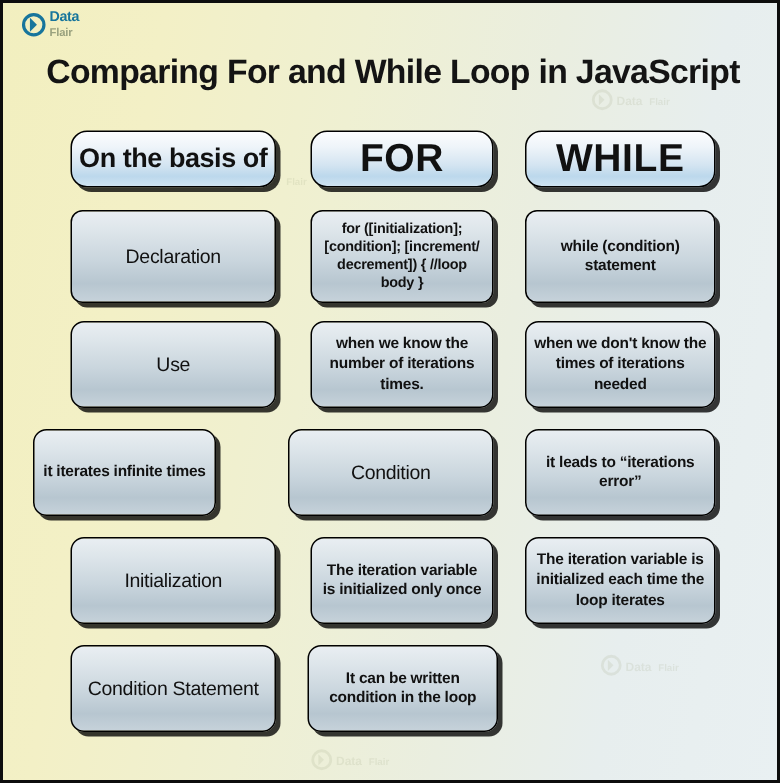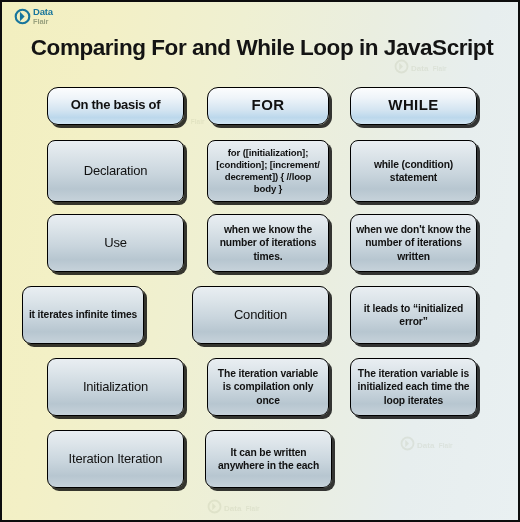--- a/index.html
+++ b/index.html
@@ -139,26 +139,26 @@
     height: 38px;
     border-radius: 11px;
     background: linear-gradient(to bottom,
                 #fcfdfe 0%,
                 #eef4f9 28%,
                 #d3e4f1 62%,
                 #bcd8ec 82%,
                 #cfe3f1 100%);
   }
   .head .label {
-    font-size: 13px;
+    font-size: 18px;
     font-weight: bold;
     letter-spacing: -0.3px;
     line-height: 1.1;
   }
-  .head.big .label { font-size: 15px; letter-spacing: 0.4px; }
+  .head.big .label { font-size: 26px; letter-spacing: 0.4px; }
 
   
   .box.body {
     height: 58px;
     border-radius: 9px;
     background: linear-gradient(to bottom,
                 #e9eef2 0%,
                 #dde5ea 22%,
                 #c9d5dd 55%,
                 #b7c6d0 80%,
@@ -297,68 +297,68 @@
           <span class="crit">Use</span>
         </div>
       </div>
       <div class="cell c1">
         <div class="box body">
           <span class="val">when we know the number of iterations times.</span>
         </div>
       </div>
       <div class="cell c2">
         <div class="box body">
-          <span class="val">when we don't know the number of iterations written</span>
+          <span class="val">when we don't know the times of iterations needed</span>
         </div>
       </div>
     </div>
 
     <div class="row">
       <div class="cell c1">
         <div class="box body">
           <span class="val">it iterates infinite times</span>
         </div>
       </div>
       <div class="cell c0">
         <div class="box body">
           <span class="crit">Condition</span>
         </div>
       </div>
       <div class="cell c2">
         <div class="box body">
-          <span class="val">it leads to “initialized error”</span>
+          <span class="val">it leads to “iterations error”</span>
         </div>
       </div>
     </div>
 
     <div class="row">
       <div class="cell c0">
         <div class="box body">
           <span class="crit">Initialization</span>
         </div>
       </div>
       <div class="cell c1">
         <div class="box body">
-          <span class="val">The iteration variable is compilation only once</span>
+          <span class="val">The iteration variable is initialized only once</span>
         </div>
       </div>
       <div class="cell c2">
         <div class="box body">
           <span class="val">The iteration variable is initialized each time the loop iterates</span>
         </div>
       </div>
     </div>
 
     <div class="row">
       <div class="cell c0">
         <div class="box body">
-          <span class="crit">Iteration Iteration</span>
-        </div>
-      </div>
-      <div class="cell c2">
-        <div class="box body">
-          <span class="val">It can be written anywhere in the each</span>
+          <span class="crit">Condition Statement</span>
+        </div>
+      </div>
+      <div class="cell c2">
+        <div class="box body">
+          <span class="val">It can be written condition in the loop</span>
         </div>
       </div>
     </div>
 
   </div>
 </div>
 
 </body></html>

